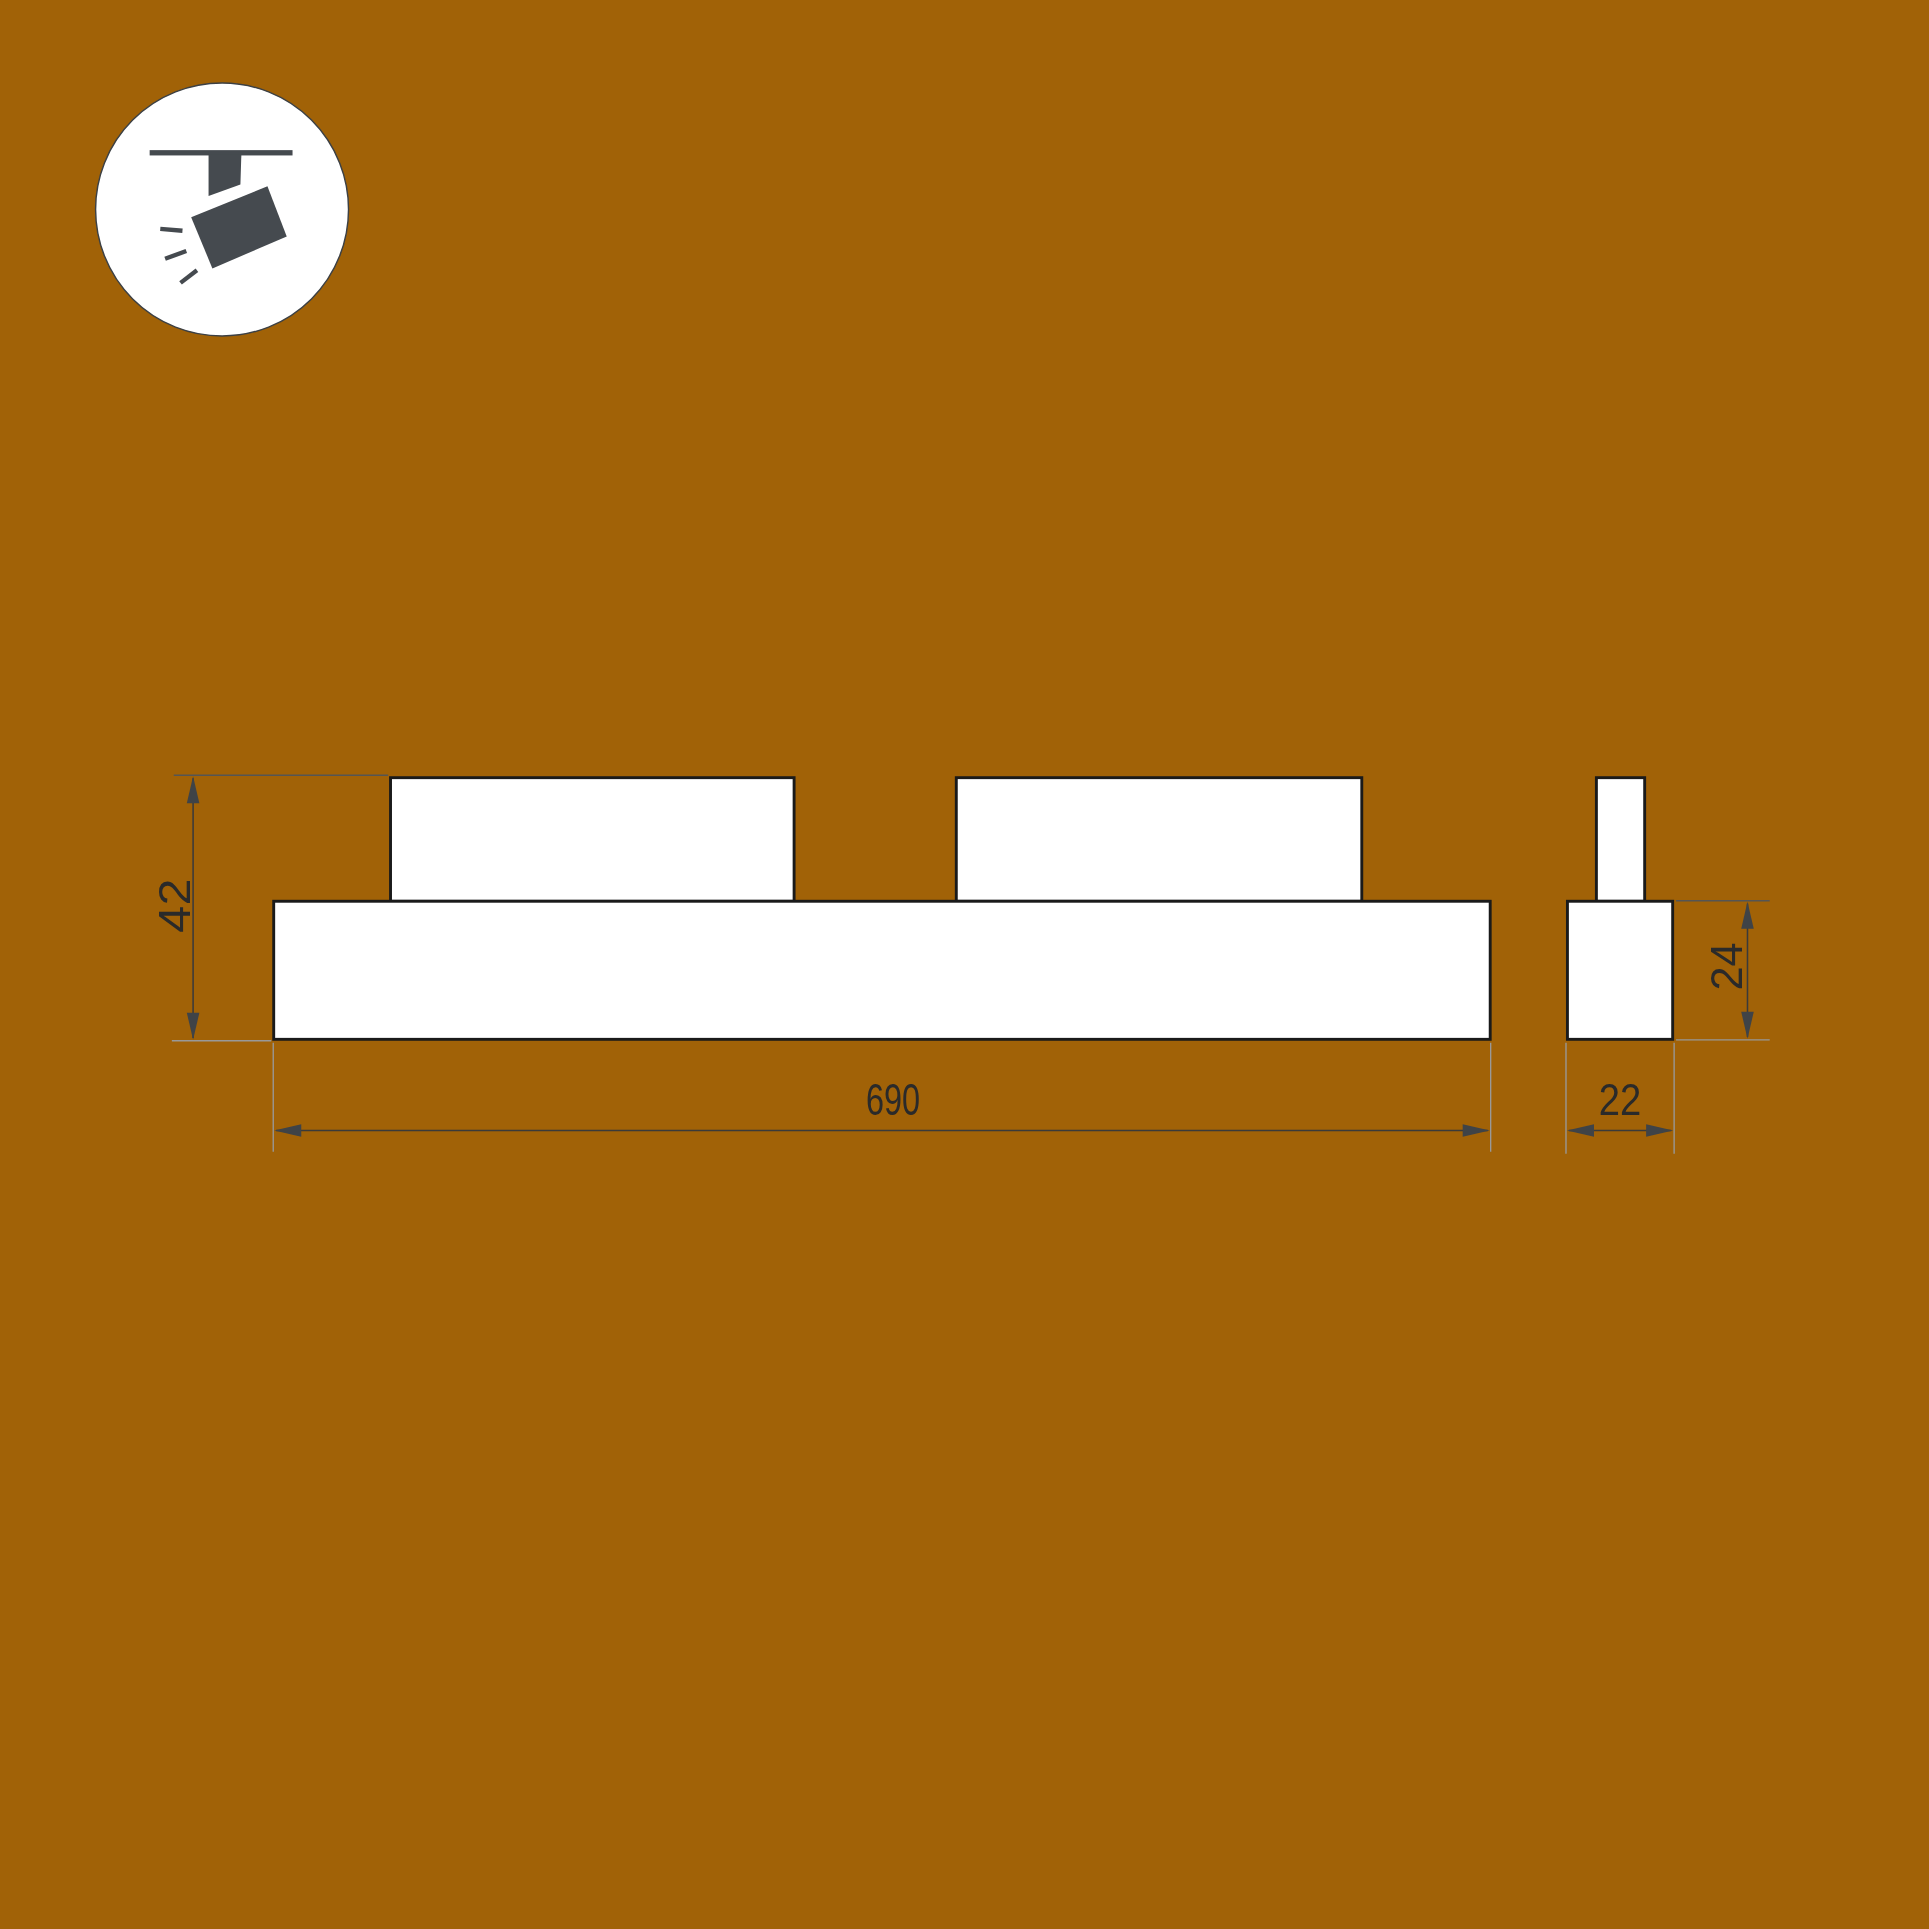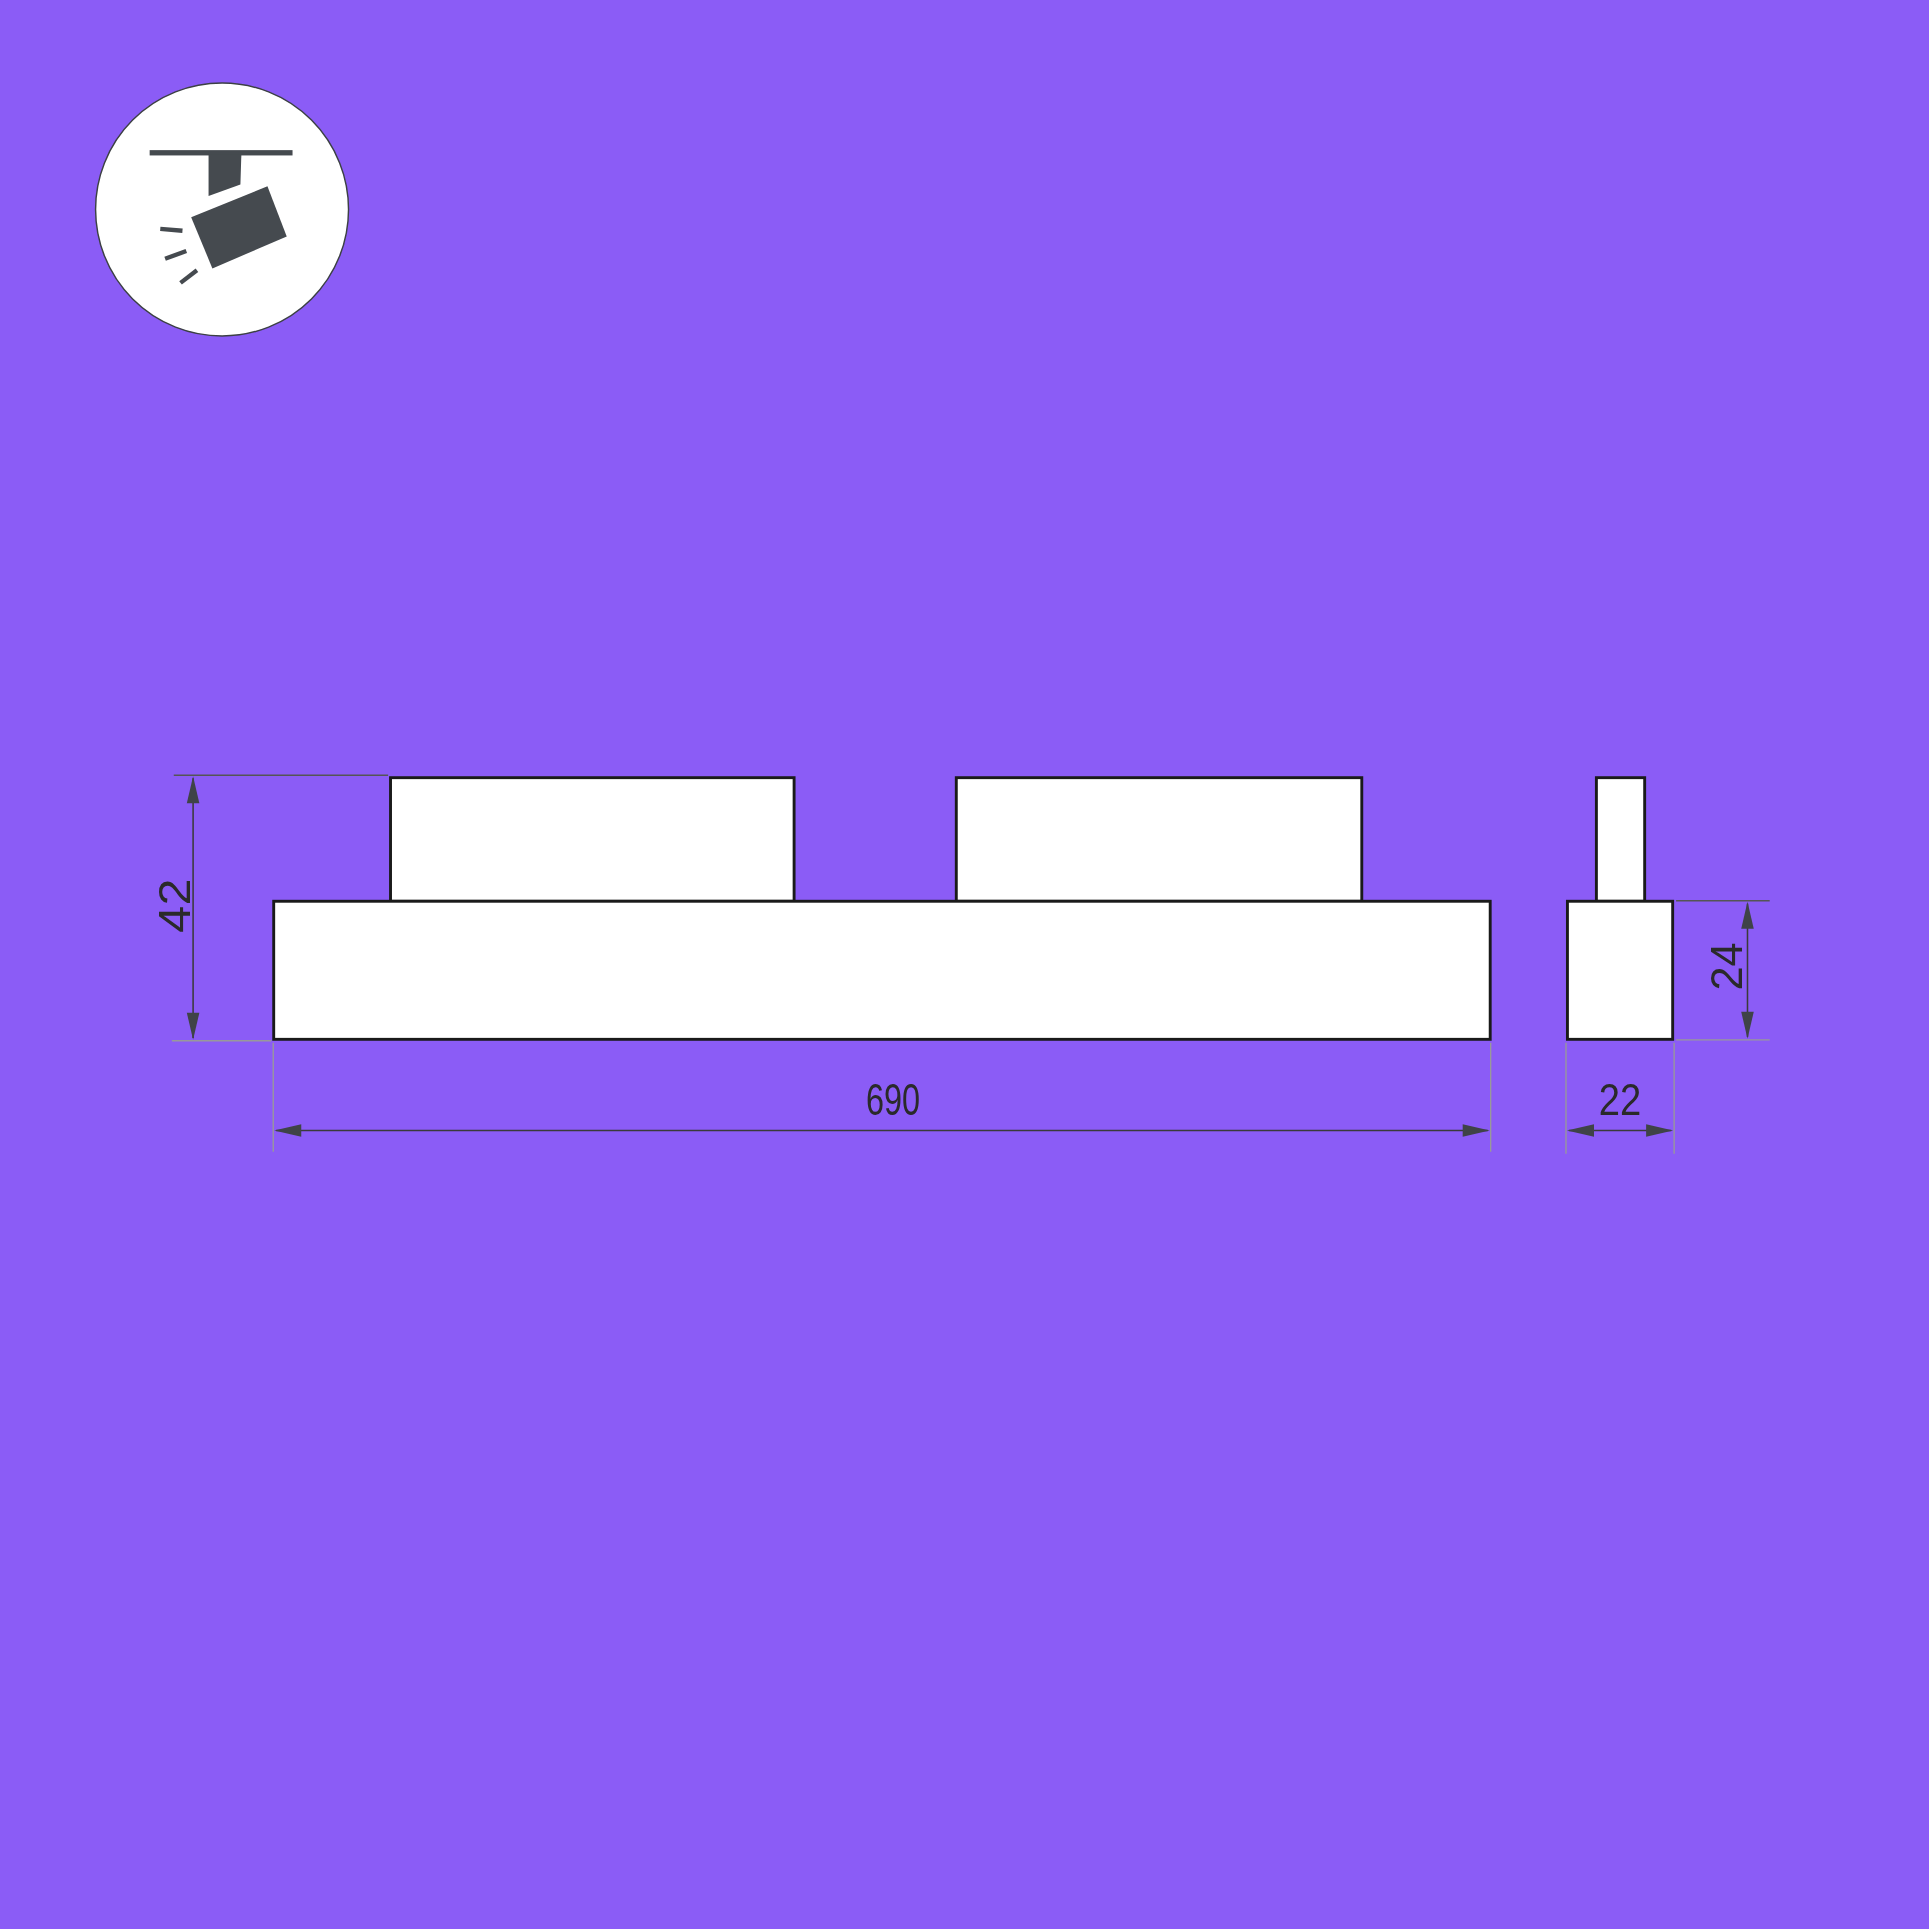--- a/index.html
+++ b/index.html
@@ -4,21 +4,21 @@
 <style>
   html, body {
     margin: 0;
     padding: 0;
     background: #ffffff;
   }
   .canvas-wrap {
     position: relative;
     width: 1929px;
     height: 1929px;
-    background: #8b5cf6;
+    background: #a16207;
     overflow: hidden;
   }
   svg { display: block; }
 
   
   .outline {
     fill: #ffffff;
     stroke: #1a1a1a;
     stroke-width: 3;
   }

